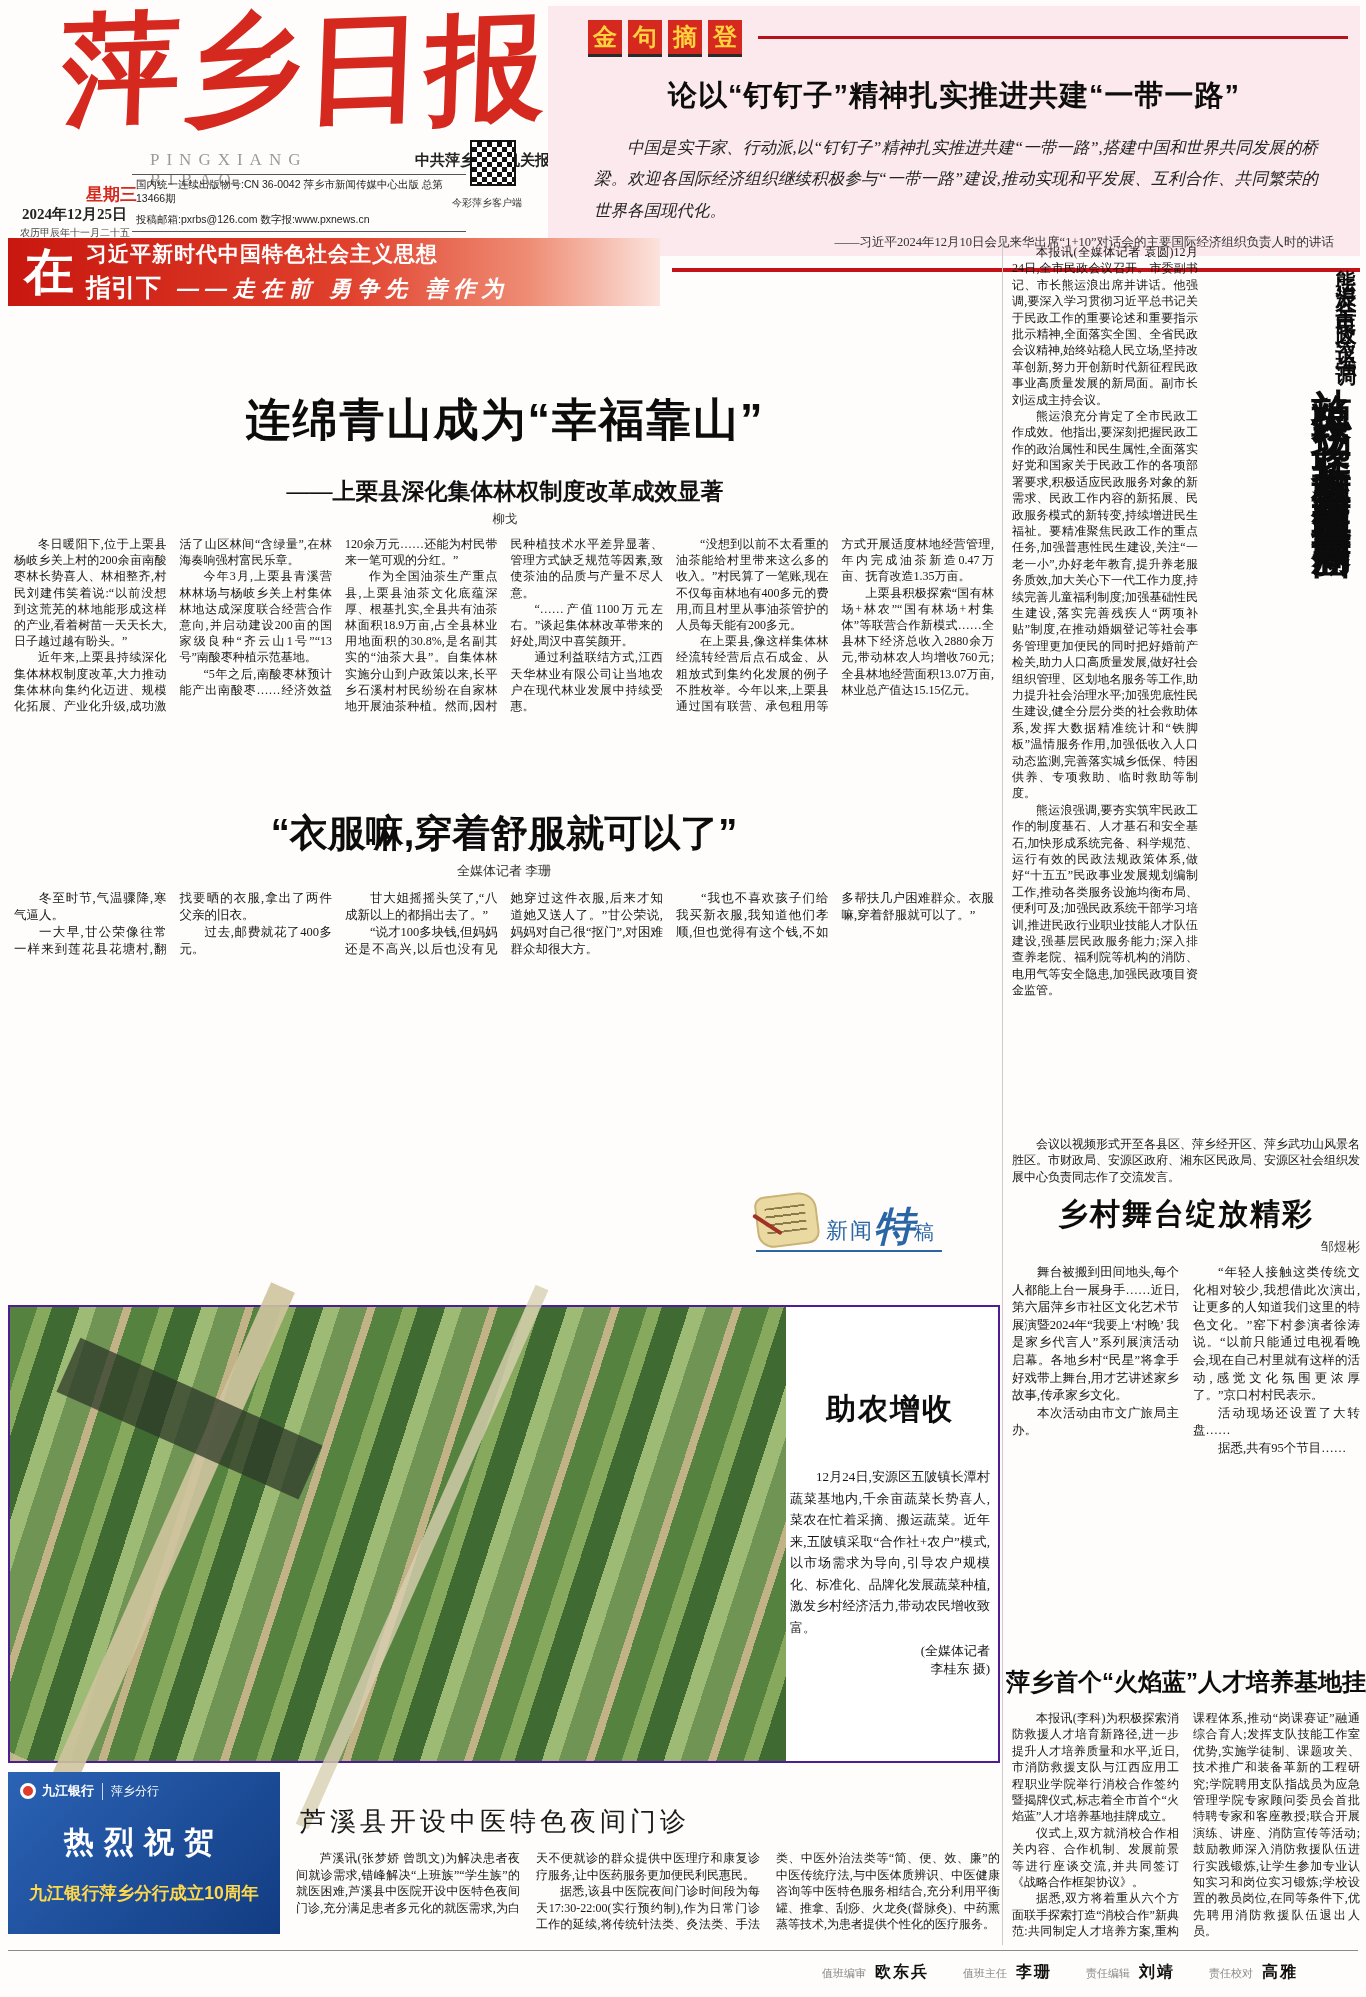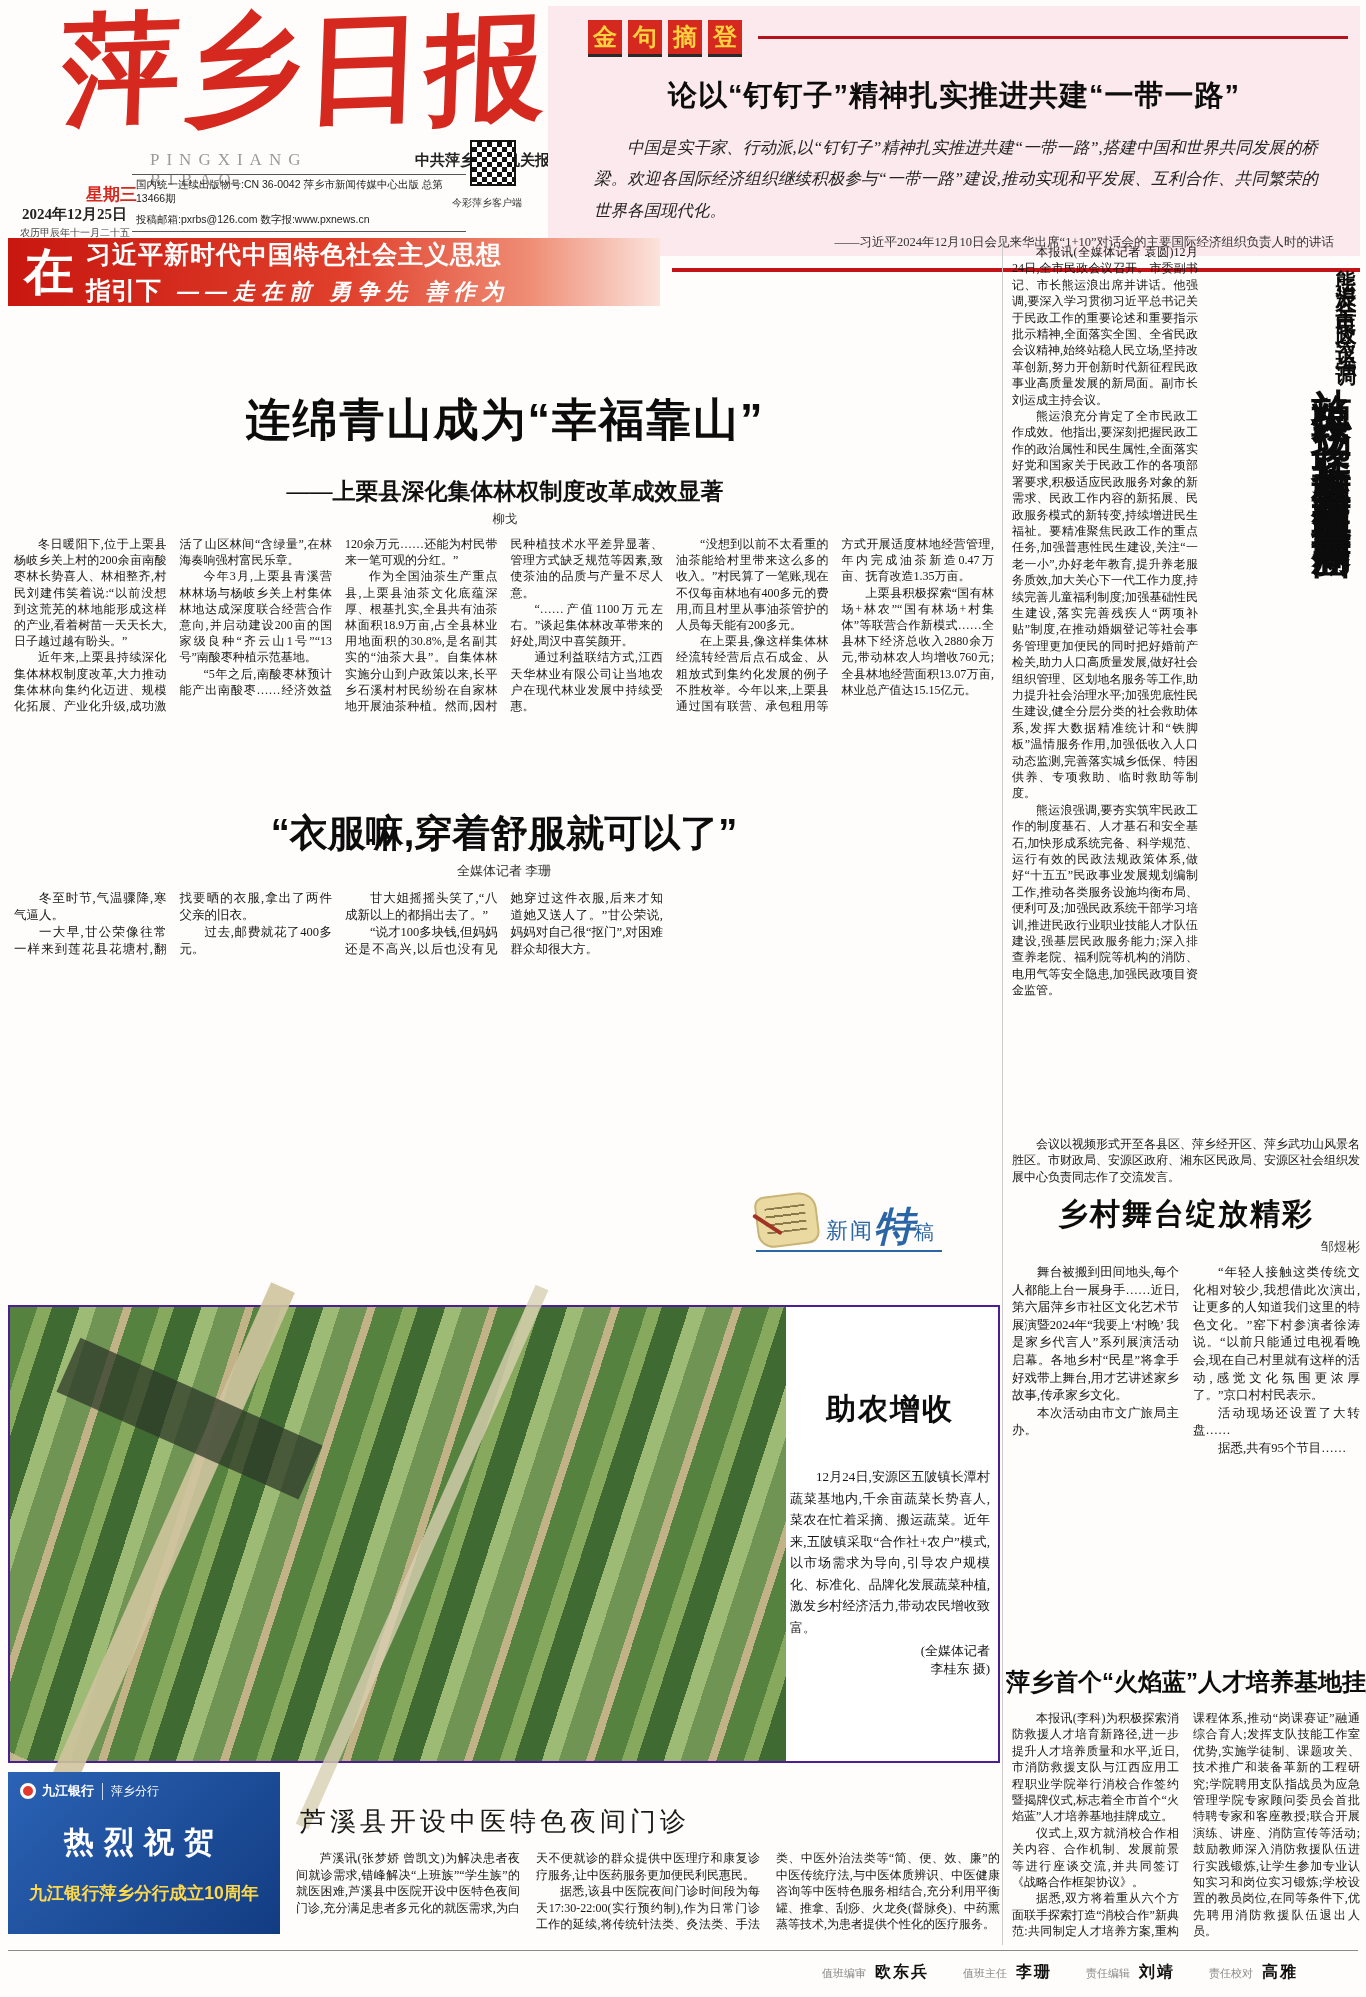--- a/index.html
+++ b/index.html
@@ -37,21 +37,21 @@
             font-family:"Liberation Sans",sans-serif;color:#0d0d0d;}
   .gq-body{margin:16px 42px 0 46px;font-size:16.5px;line-height:1.9;font-style:italic;color:#222;
            text-indent:2em;text-align:justify;}
   .gq-attr{text-align:right;margin:8px 26px 0 0;font-size:12.5px;color:#333;}
   .gq-rule{left:672px;top:268px;width:688px;height:4px;background:#c31218;}
   
   .banner{left:8px;top:238px;width:652px;height:68px;color:#fff;display:flex;align-items:center;
           padding-left:16px;box-sizing:border-box;font-family:"Liberation Sans",sans-serif;
           background:linear-gradient(90deg,#c8170f,#e0402c 52%,#ef8d75 80%,#fbe3dc);}
   .banner-big{font-size:50px;font-weight:bold;margin-right:12px;line-height:1;}
-  .banner-l1{font-size:25px;font-weight:bold;letter-spacing:1px;}
+  .banner-l1{font-size:21px;font-weight:bold;letter-spacing:1px;}
   .banner-l2{display:flex;align-items:baseline;margin-top:3px;}
   .banner-pre{font-size:25px;font-weight:bold;}
   .banner-slogan{font-size:22px;font-weight:bold;font-style:italic;letter-spacing:6px;margin-left:16px;}
   
   .bp{margin:0;text-indent:2em;}
   .cols{column-fill:balance;text-align:justify;overflow:hidden;color:#161616;}
   
   .a1-head{left:30px;top:390px;width:950px;text-align:center;font-size:45px;font-weight:bold;
            letter-spacing:2px;font-family:"Liberation Sans",sans-serif;color:#0c0c0c;}
   .a1-sub{left:30px;top:476px;width:950px;text-align:center;font-size:23px;font-weight:bold;color:#111;}
@@ -208,20 +208,21 @@
 
   <div class="abs a2-head">“衣服嘛,穿着舒服就可以了”</div>
   <div class="abs a2-by">全媒体记者  李珊</div>
   <div class="abs a2-body cols">
 
   <p class="bp">冬至时节,气温骤降,寒气逼人。</p>
       <p class="bp">一大早,甘公荣像往常一样来到莲花县花塘村,翻找要晒的衣服,拿出了两件父亲的旧衣。</p>
       <p class="bp">过去,邮费就花了400多元。</p>
       <p class="bp">甘大姐摇摇头笑了,“八成新以上的都捐出去了。”</p>
       <p class="bp">“说才100多块钱,但妈妈还是不高兴,以后也没有见她穿过这件衣服,后来才知道她又送人了。”甘公荣说,妈妈对自己很“抠门”,对困难群众却很大方。</p>
+      <p class="bp">“我也不喜欢孩子们给我买新衣服,我知道他们孝顺,但也觉得有这个钱,不如多帮扶几户困难群众。衣服嘛,穿着舒服就可以了。”</p>
     </div>
   <div class="abs badge">
     <span class="badge-icon"></span>
     <span class="badge-t1">新闻</span>
     <span class="badge-t2">特</span>
     <span class="badge-t3">稿</span>
   </div>
 
   <div class="abs photo">
     <div class="photo-img">

